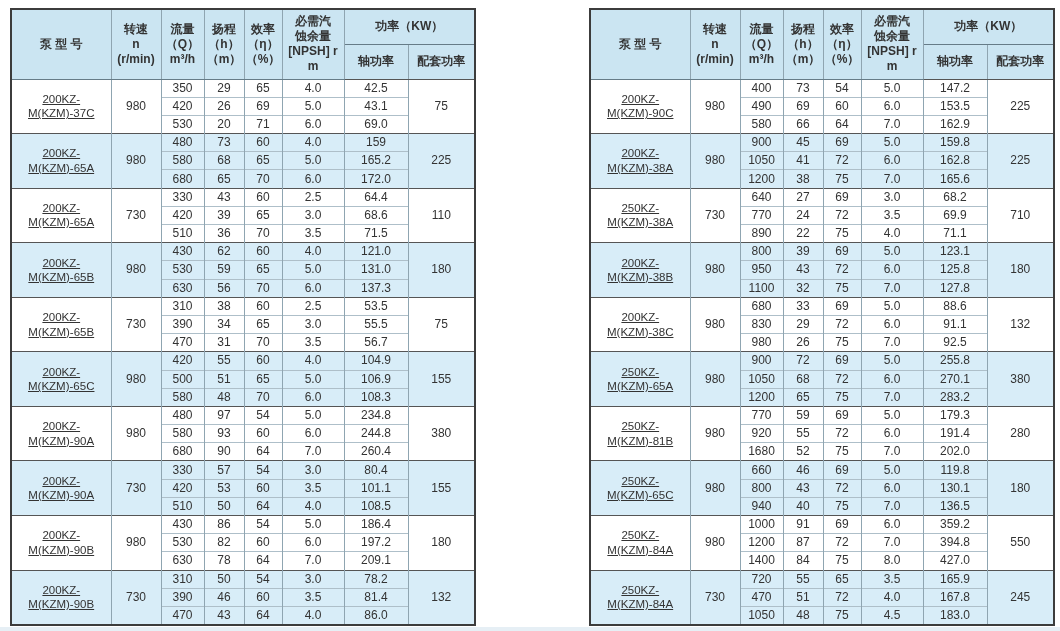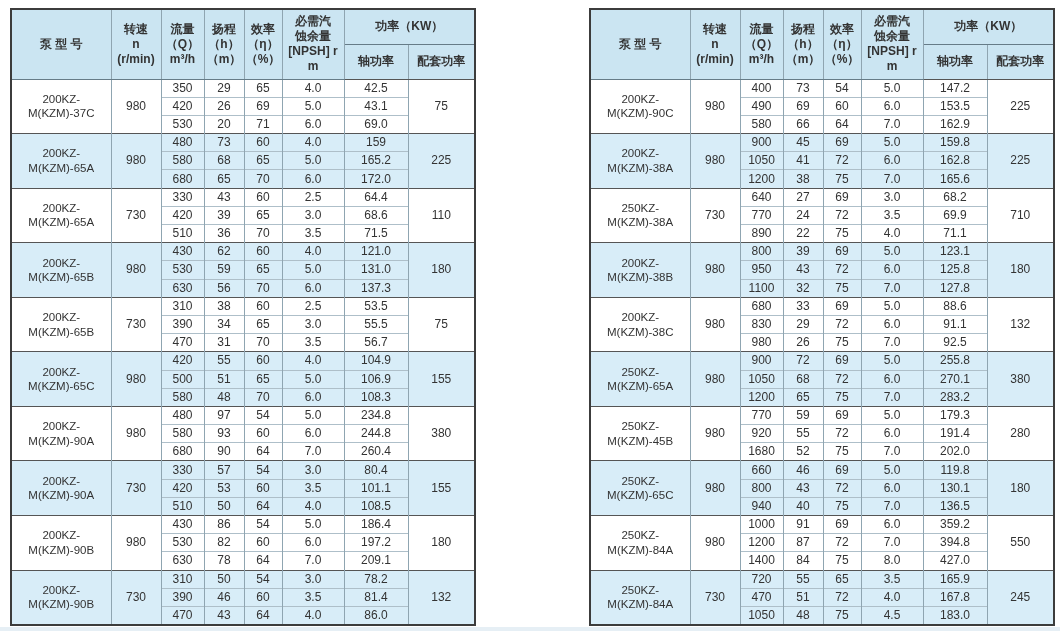--- a/index.html
+++ b/index.html
@@ -43,21 +43,21 @@
     white-space: pre-line;
     border-top: 1px solid #8fa5b1;
     border-bottom: 1px solid #667c88;
     height: 35px;
     font-size: 12px;
   }
   thead tr.h2 th { border-bottom: 1px solid #555555; }
   tbody td { border-top: 1px solid #aebfc9; height: 18.2px; }
   tbody tr.group-start td { border-top: 1px solid #555555; }
   tbody tr.hl td { background: #d8edf8; }
-  td.model-cell { font-size: 11.5px; letter-spacing: 0; }
+  td.model-cell { font-size: 11.5px; letter-spacing: 0; text-decoration: underline; }
   td.speed-cell, td.matched-power-cell { font-size: 12px; }
 </style>
 </head>
 <body>
 
 <div class="canvas">
 
   <table class="pump-table left">
     <colgroup>
       <col style="width:100px">
@@ -515,21 +515,21 @@
           <td class="shaft-power-cell">270.1</td>
         </tr>
         <tr class="hl ">
           <td class="flow-cell">1200</td>
           <td class="head-cell">65</td>
           <td class="efficiency-cell">75</td>
           <td class="npsh-cell">7.0</td>
           <td class="shaft-power-cell">283.2</td>
         </tr>
         <tr class="group-start">
-          <td class="model-cell" rowspan="3">250KZ-M(KZM)-45B</td>
+          <td class="model-cell" rowspan="3">250KZ-M(KZM)-81B</td>
           <td class="speed-cell" rowspan="3">980</td>
           <td class="flow-cell">770</td>
           <td class="head-cell">59</td>
           <td class="efficiency-cell">69</td>
           <td class="npsh-cell">5.0</td>
           <td class="shaft-power-cell">179.3</td>
           <td class="matched-power-cell" rowspan="3">280</td>
         </tr>
         <tr class="">
           <td class="flow-cell">920</td>

